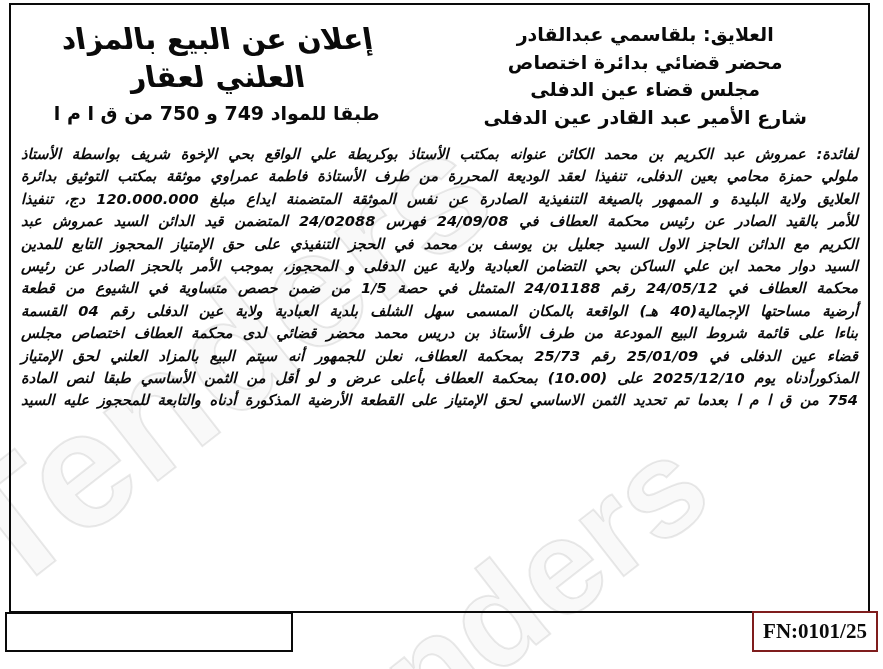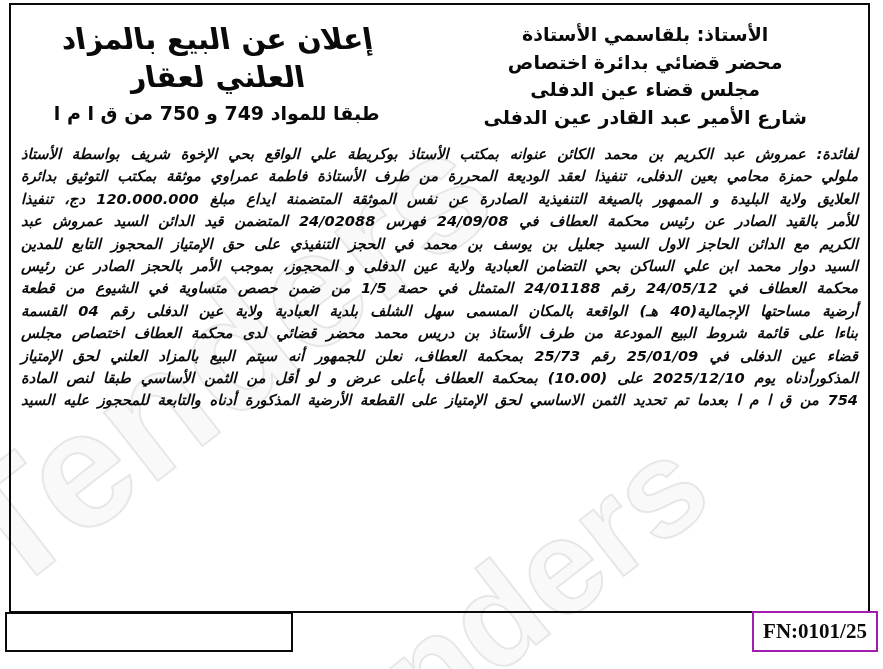--- a/index.html
+++ b/index.html
@@ -44,39 +44,39 @@
   .bline { text-align:justify; text-align-last:justify;font-style:italic; }
 
   .date-box {
     position:absolute; left:5px; top:612px; width:288px; height:40px;
     border:2px solid #0a0a0a; box-sizing:border-box; background:#fff; z-index:3;
     display:flex; align-items:center; justify-content:center; gap:9px;
     font-weight:bold; font-size:22px; direction:rtl;
   }
   .fn-box {
     position:absolute; left:752px; top:611px; width:126px; height:41px;
-    border:2px solid #a21caf; box-sizing:border-box; background:#fff; z-index:3;
+    border:2px solid #7f1d1d; box-sizing:border-box; background:#fff; z-index:3;
     display:flex; align-items:center; justify-content:center;
     font-family:"Liberation Serif", serif; font-weight:bold; font-size:21px;
     direction:ltr;
   }
 </style>
 </head>
 <body>
 
 <div class="page">
 
   <div class="wm wm1">Tenders</div>
   <div class="wm wm2">Tenders</div>
 
   <div class="frame">
 
     <div class="header">
       <div class="officer">
-        <div>الأستاذ: بلقاسمي الأستاذة</div>
+        <div>العلايق: بلقاسمي عبدالقادر</div>
         <div>محضر قضائي بدائرة اختصاص</div>
         <div>مجلس قضاء عين الدفلى</div>
         <div>شارع الأمير عبد القادر عين الدفلى</div>
       </div>
       <div class="titleblock">
         <div class="title-line">إعلان عن البيع بالمزاد</div>
         <div class="title-line">العلني لعقار</div>
         <div class="legal">طبقا للمواد 749 و 750 من ق ا م ا</div>
       </div>
     </div>

